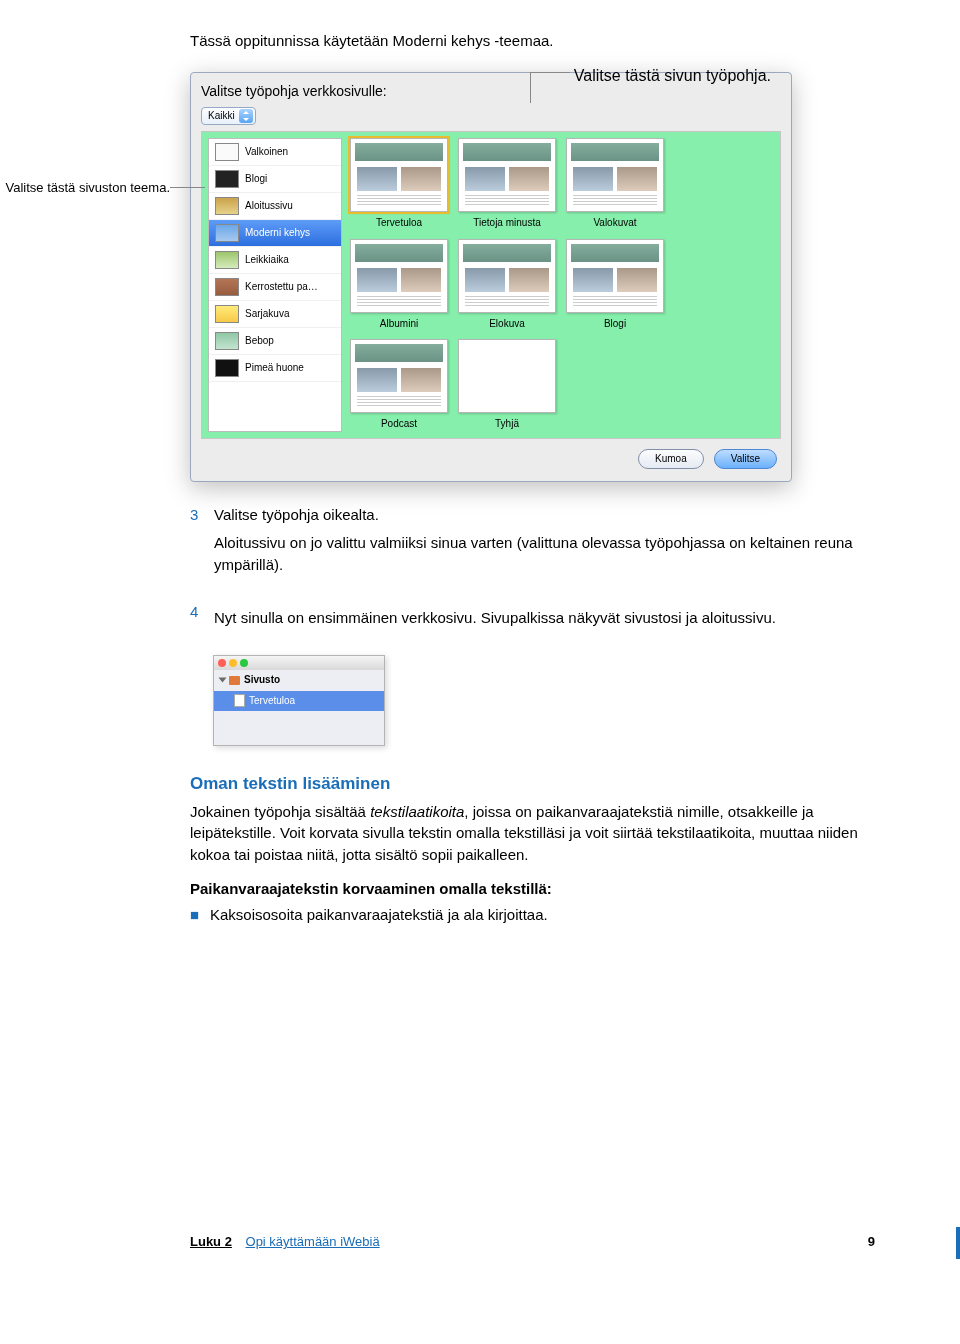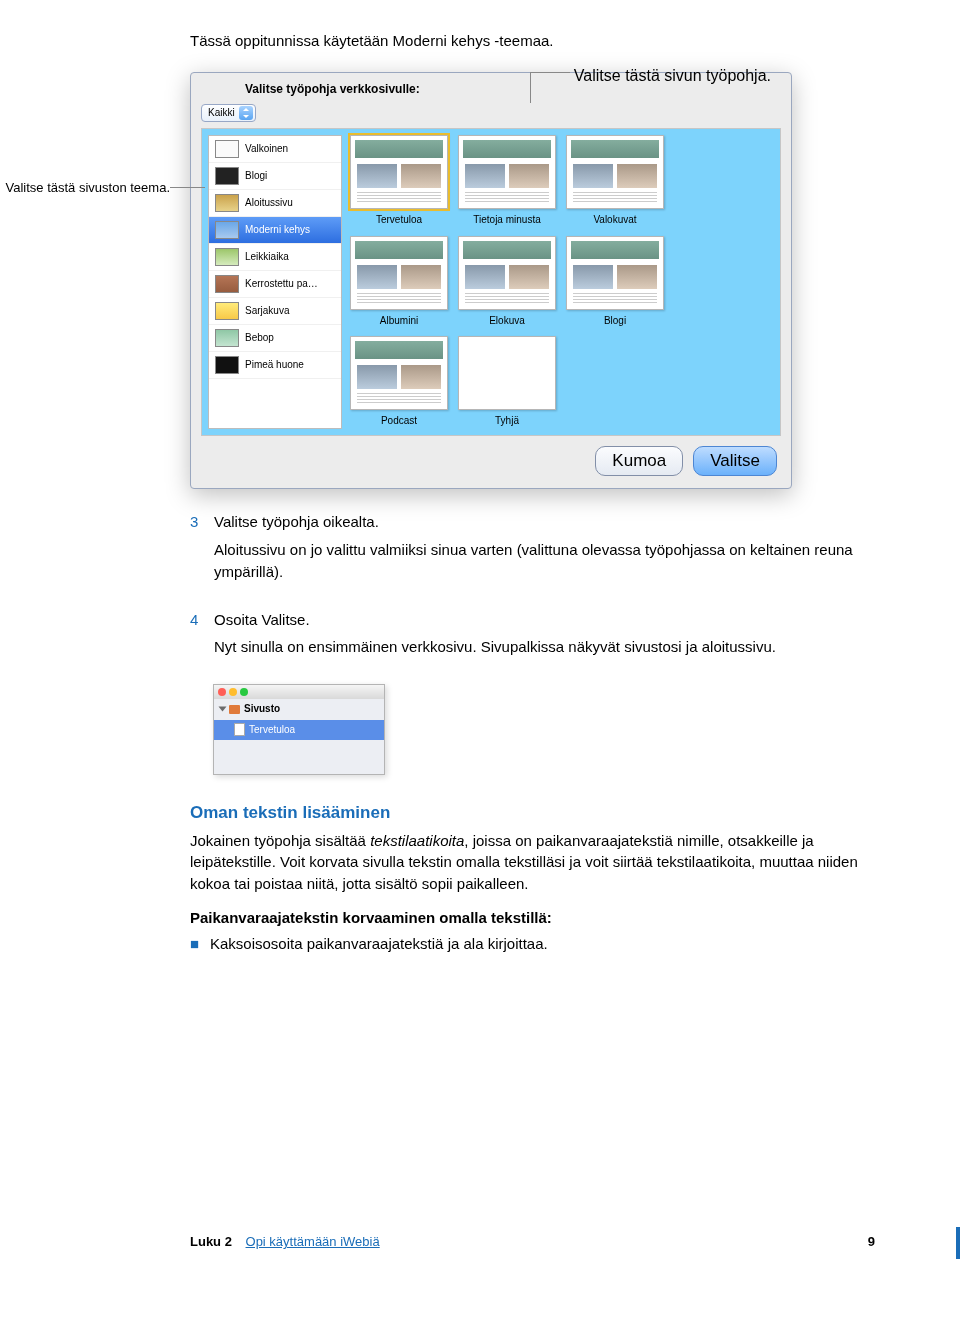--- a/index.html
+++ b/index.html
@@ -72,21 +72,21 @@
     padding: 8px 10px 10px 10px;
     border-radius: 4px;
     font-size: 10px;
   }
   .dlg-toprow {
     display: flex;
     align-items: center;
     gap: 6px;
     margin-bottom: 6px;
   }
-  .dlg-toprow b { font-weight: bold; font-size: 12px; margin-left: 44px; }
+  .dlg-toprow b { font-weight: normal; font-size: 14px; }
   .aqua-select {
     display: inline-flex;
     align-items: center;
     background: linear-gradient(#fdfeff,#e9f1fb);
     border: 1px solid #97a7c6;
     border-radius: 4px;
     height: 16px;
     font-size: 10px;
     padding: 0 2px 0 6px;
   }
@@ -105,21 +105,21 @@
     left:4px;
     border-left:3px solid transparent;
     border-right:3px solid transparent;
   }
   .aqua-select .arrows::before { top:2px; border-bottom:3px solid #fff;}
   .aqua-select .arrows::after  { bottom:2px; border-top:3px solid #fff;}
 
   .dlg-body {
     display: flex;
     gap: 6px;
-    background: #7dd3fc;
+    background: #86efac;
     border: 1px solid #c6c6c6;
     padding: 6px;
   }
   .theme-list {
     width: 132px;
     background: #fff;
     border: 1px solid #bcbcbc;
     overflow: hidden;
   }
   .theme-item {
@@ -188,21 +188,21 @@
   }
   .tlabel { font-size: 10px; color:#000; }
 
   .dlg-buttons {
     display: flex;
     justify-content: flex-end;
     gap: 10px;
     padding: 10px 4px 2px 0;
   }
   .aqua-btn {
-    font-size: 17px;
+    font-size: 10px;
     padding: 2px 16px;
     border-radius: 10px;
     border: 1px solid #828fa8;
     background: linear-gradient(#fbfcfe,#e5eaf2);
     text-align: right;
   }
   .aqua-btn.default {
     background: linear-gradient(#bedcff,#6bb1fb);
     border-color: #4d86d3;
     color: #000;
@@ -265,21 +265,21 @@
     position: absolute;
     bottom: 28px;
     left: 0;
     right: 0;
     padding: 0 85px 0 190px;
     display: flex;
     justify-content: space-between;
     font-size: 13px;
   }
   .footer .chap { }
-  .footer .chap b { font-weight: bold; }
+  .footer .chap b { font-weight: bold; text-decoration: underline; }
   .footer .chap .tit { color:#1a6db8; margin-left:10px;text-decoration:underline; }
   .footer .pg { font-weight: bold; }
   .footer-rule {
     position:absolute;
     right:0; top:-6px;
     width: 4px; height: 32px;
     background:#1a6db8;
   }
 </style>
 </head>
@@ -433,21 +433,20 @@
     <div class="step-row">
       <div class="step-num">3</div>
       <div class="step-body">
         <div>Valitse työpohja oikealta.</div>
         <div class="sub">Aloitussivu on jo valittu valmiiksi sinua varten (valittuna olevassa työpohjassa on keltainen reuna ympärillä).</div>
       </div>
     </div>
     <div class="step-row">
       <div class="step-num">4</div>
       <div class="step-body">
-        <div>Osoita Valitse.</div>
         <div class="sub">Nyt sinulla on ensimmäinen verkkosivu. Sivupalkissa näkyvät sivustosi ja aloitussivu.</div>
       </div>
     </div>
   </div>
 
   <div class="mini-shot">
     <div class="mini-titlebar">
       <span class="tl-dot tl-red"></span>
       <span class="tl-dot tl-yel"></span>
       <span class="tl-dot tl-grn"></span>

